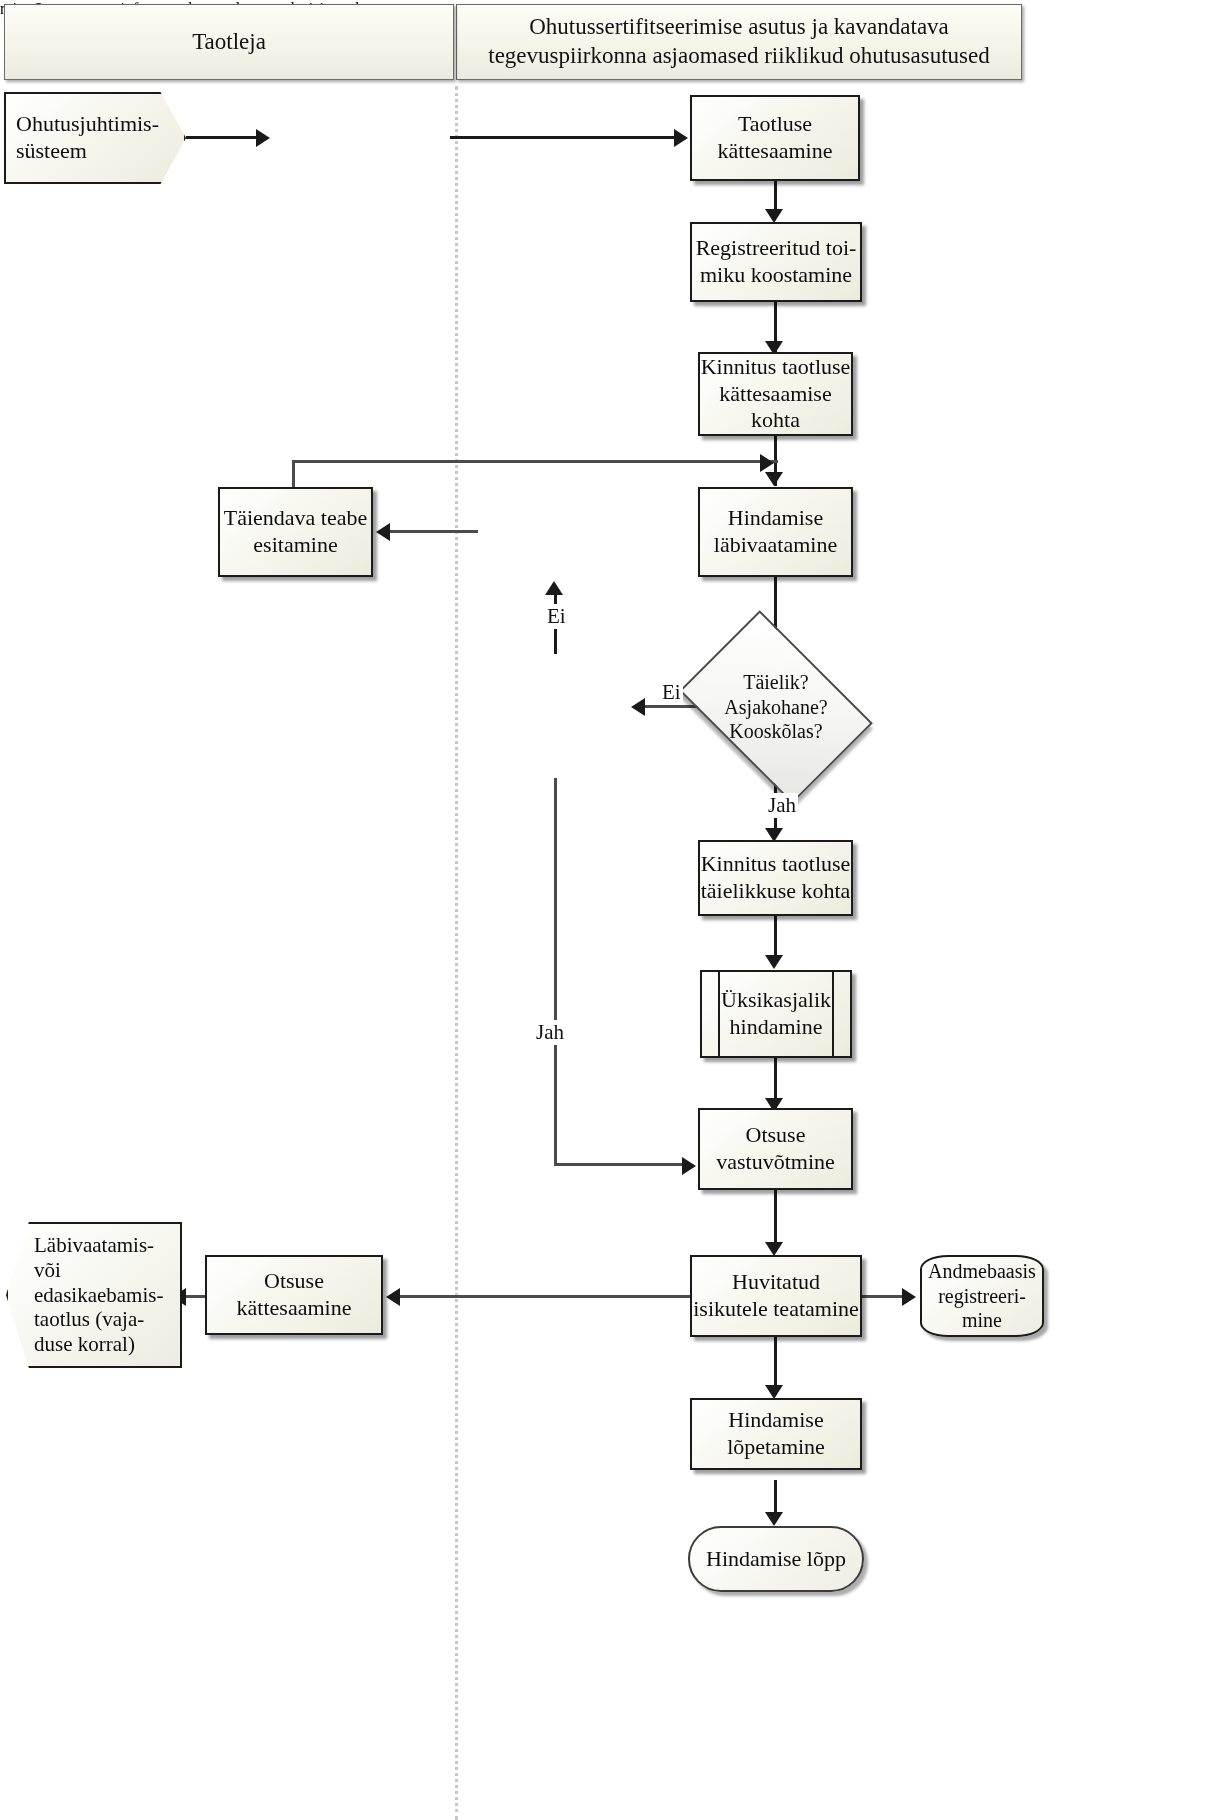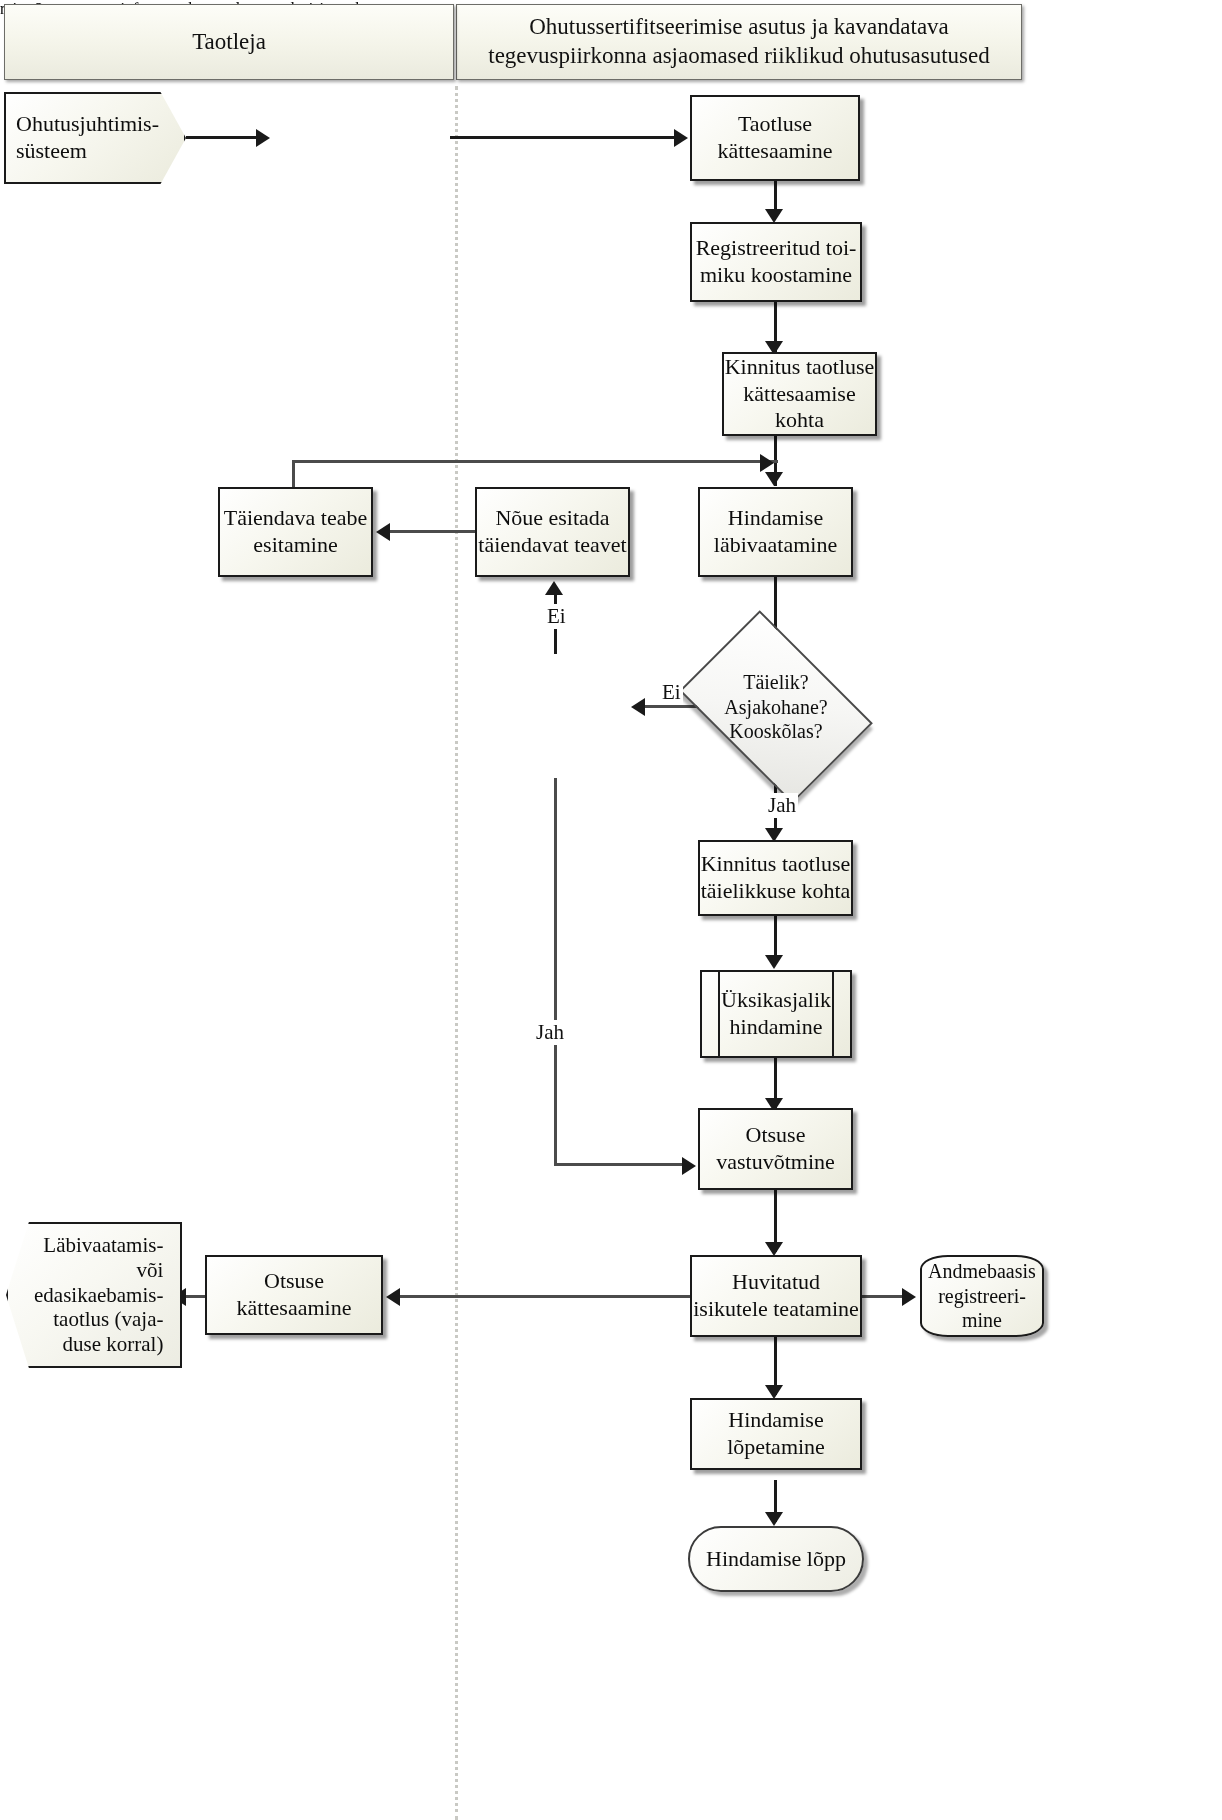--- a/index.html
+++ b/index.html
@@ -72,21 +72,21 @@
     justify-content:flex-start;
     padding-left:10px;text-align:left;
   }
   
   .hexl{
     background:linear-gradient(140deg,#ffffff 0%,#f8f8f2 45%,#ecece2 100%);
     border:2px solid #1a1a1a;
     box-shadow:4px 4px 3px rgba(0,0,0,.38);
     -webkit-clip-path:polygon(13% 0,100% 0,100% 100%,13% 100%,0 50%);
     clip-path:polygon(13% 0,100% 0,100% 100%,13% 100%,0 50%);
-    justify-content:flex-start;text-align:right;padding-left:26px;
+    justify-content:flex-start;text-align:left;padding-left:26px;
   }
   
   .db{
     background:linear-gradient(140deg,#ffffff 0%,#f8f8f2 45%,#ececdf 100%);
     border:2px solid #1a1a1a;
     border-radius:28px/14px;
     box-shadow:4px 4px 3px rgba(0,0,0,.35);
   }
 
   
@@ -148,35 +148,32 @@
 
   <div class="node proc" style="left:690px;top:222px;width:172px;height:80px;">
     <span style="white-space:pre-line;">Registreeritud toi-
 miku koostamine</span>
   </div>
 
   
   <div class="ln lnv" style="left:774px;top:302px;height:50px;"></div>
   <div class="ah ah-d" style="left:765px;top:341px;"></div>
 
-  <div class="node proc" style="left:698px;top:352px;width:155px;height:84px;margin-left:24px;">
+  <div class="node proc" style="left:698px;top:352px;width:155px;height:84px;">
     <span>Kinnitus taotluse kättesaamise kohta</span>
   </div>
 
   
   <div class="ln lnv" style="left:774px;top:436px;height:50px;"></div>
   <div class="ah ah-d" style="left:765px;top:472px;"></div>
 
   <div class="node proc" style="left:698px;top:487px;width:155px;height:90px;">
     <span>Hindamise läbivaatamine</span>
   </div>
 
-  <div class="node proc" style="left:475px;top:487px;width:155px;height:90px;">
-    <span>Nõue esitada täiendavat teavet</span>
-  </div>
 
   <div class="node proc" style="left:218px;top:487px;width:155px;height:90px;">
     <span>Täiendava teabe esitamine</span>
   </div>
 
   
   <div class="ln lnh ln-soft" style="left:390px;top:530px;width:88px;"></div>
   <div class="ah ah-l" style="left:376px;top:523px;"></div>
 
   

